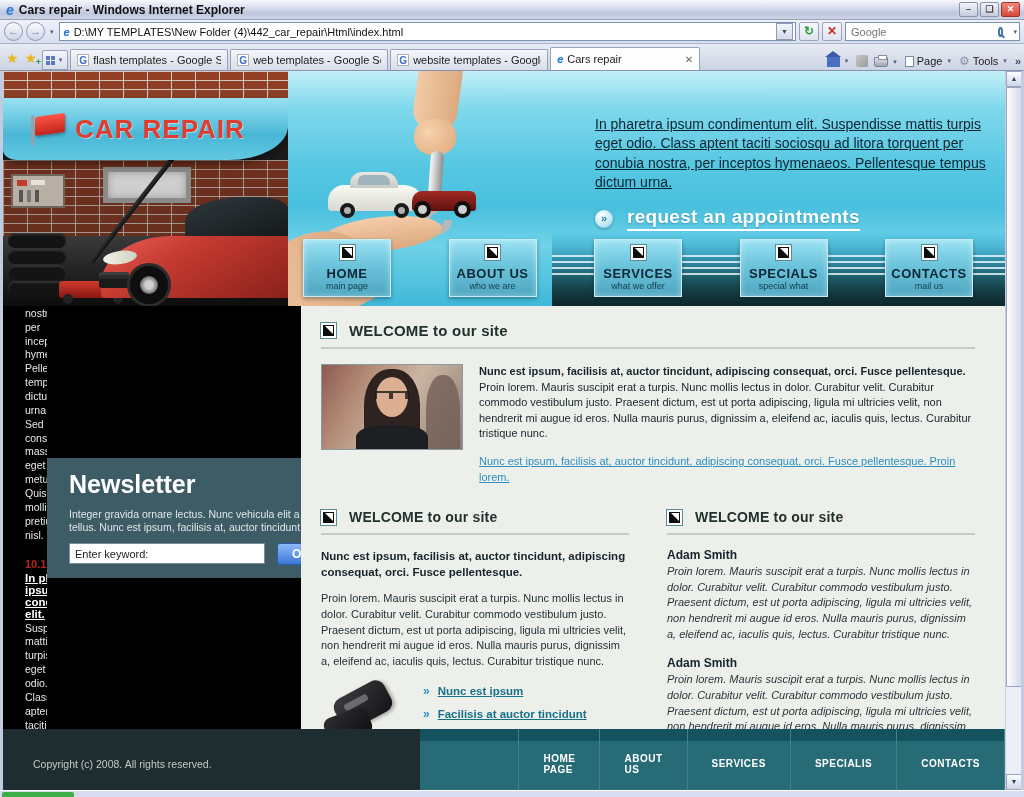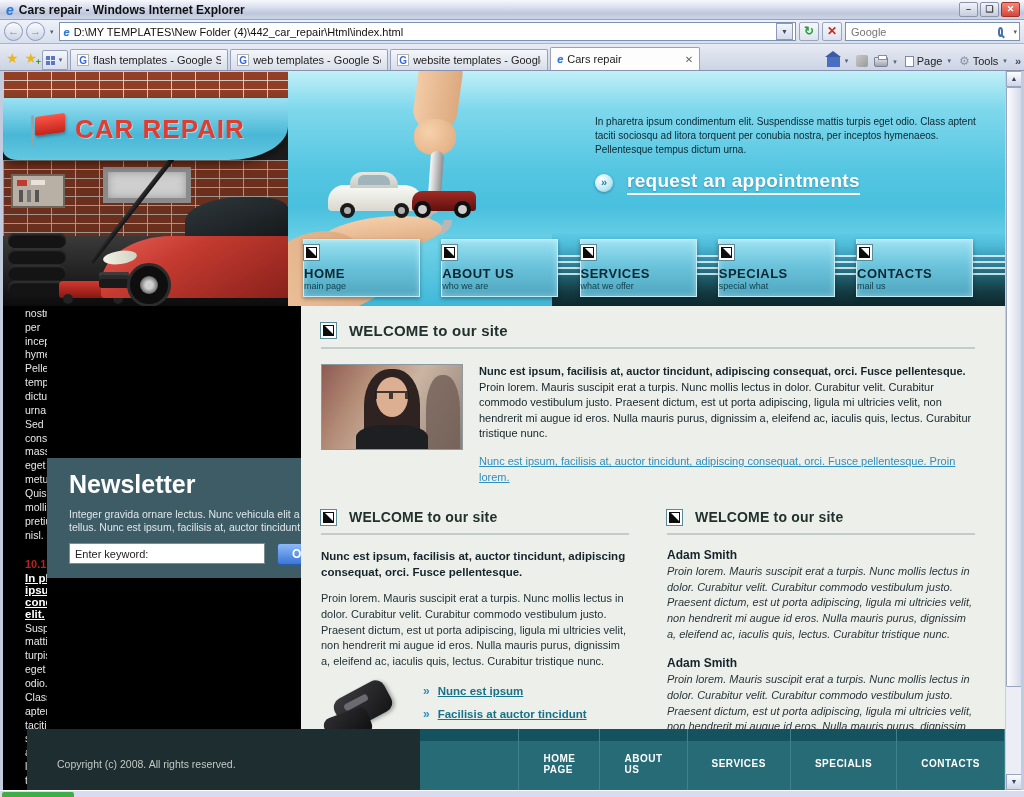--- a/index.html
+++ b/index.html
@@ -107,21 +107,21 @@
   .h-right { position:absolute; left:285px; right:0; top:0; bottom:0;
     background:linear-gradient(180deg,#c2f0f8 0%,#7fd8ec 16%,#55c6e2 42%,#49c0de 58%,#6fd2e8 74%,#3fb8d8 100%); }
 
   .nav-band { position:absolute; left:264px; right:0; bottom:0; height:73px;
     background:linear-gradient(180deg,#5ecbe6 0%,#4cb9d6 18%,#3795b2 36%,#20626f 58%,#143c44 80%,#0c272c 100%); }
   .nav-band::before { content:""; position:absolute; left:0; right:0; top:22px; height:22px;
     background:repeating-linear-gradient(180deg, rgba(235,250,252,.8) 0 2px, rgba(30,110,130,.15) 2px 6px); }
 
   .nav-buttons { position:absolute; left:300px; width:670px; bottom:9px; display:flex;
     justify-content:space-between; z-index:5; }
-  .nav-btn { width:117px; height:58px; 
+  .nav-btn { width:88px; height:58px; text-align:center;
     background:linear-gradient(180deg,#9be2f2 0%,#6cc4dc 45%,#4ea6c0 100%);
     border:1px solid #c6ecf6; box-shadow:0 2px 4px rgba(0,20,30,.35), inset 0 0 6px rgba(255,255,255,.4);
     padding-top:5px; }
   .flag-ico { display:inline-block; width:15px; height:15px; background:#0c0c0c;
     border:2px solid #fff; box-shadow:0 0 0 1px #5a8a98; position:relative; }
   .flag-ico::after { content:""; position:absolute; right:1px; top:1px;
     border-right:8px solid #fff; border-bottom:8px solid transparent; }
   .nav-title { font-size:13px; font-weight:bold; color:#0c2733; letter-spacing:.5px; margin-top:2px; }
   .nav-sub { font-size:9px; color:#123d4a; }
 
@@ -203,21 +203,21 @@
     background:linear-gradient(180deg,#a32a24,#5f110e); border-radius:10px 6px 3px 3px; }
   .tr1,.tr2 { position:absolute; width:17px; height:17px; border-radius:50%; background:#101010; top:10px; }
   .tr1 { left:2px; } .tr2 { left:42px; }
   .tr1::after,.tr2::after { content:""; position:absolute; inset:4px; border-radius:50%; background:#cfcfcf; }
 
   
   .trust { position:absolute; left:307px; top:38px; width:400px; }
   .trust-line { font-weight:bold; color:#3b4347; white-space:nowrap;
     text-shadow:0 1px 0 rgba(255,255,255,.55), 0 2px 2px rgba(0,0,0,.18); letter-spacing:-.5px; }
   .t-sm { font-size:20px; } .t-lg { font-size:29px; }
-  .trust-intro { margin-top:6px; font-size:10px; line-height:1.38; color:#0b2530; width:398px; }
+  .trust-intro { margin-top:6px; font-size:14px; line-height:1.38; color:#0b2530; width:398px;text-decoration:underline; }
   .appt-row { display:flex; align-items:center; gap:14px; margin-top:14px; }
   .circ-ico { width:18px; height:18px; border-radius:50%;
     background:radial-gradient(circle at 35% 30%,#ffffff,#bfe8f4 60%,#6cc4de);
     box-shadow:0 1px 3px rgba(0,40,60,.4); color:#1f7fa6; font-size:11px; font-weight:bold;
     text-align:center; line-height:17px; }
   .appt-link { font-size:19px; font-weight:bold; color:#fff; text-decoration:none;
     border-bottom:2px solid #fff; letter-spacing:.3px; text-shadow:0 1px 2px rgba(0,60,80,.35);
     padding-bottom:1px; }
 
   
@@ -274,21 +274,21 @@
   .link-list { list-style:none; }
   .link-list li { display:flex; align-items:center; gap:8px; margin-bottom:9px; }
   .bullet { color:#2e8fc0; font-size:12px; font-weight:bold; }
   .tlink { font-size:11.5px; font-weight:bold; color:#17718a; text-decoration:underline; }
 
   .entry { margin-bottom:14px; }
   .entry-name { font-size:12px; font-weight:bold; color:#15242c; }
   .entry-text { font-size:11px; font-style:italic; color:#2a363c; line-height:1.42; margin-top:2px; }
 
   
-  .site-footer { height:69px; display:flex;margin-left:24px; }
+  .site-footer { height:69px; display:flex; }
   .f-left { width:462px; background:#1e2d30; display:flex; align-items:center; padding-left:30px; }
   .copyright { font-size:10.5px; color:#c3c9c5; }
   .f-right { flex:1; background:linear-gradient(180deg,#13525e 0,#13525e 12px,#266b76 12px);
     display:flex; align-items:center; padding-left:98px; }
   .f-links { list-style:none; display:flex; align-items:center; height:100%; }
   .f-links li { display:flex; align-items:center; height:100%; border-right:1px solid #3f828c; padding:0 24px; }
   .f-links li:first-child { border-left:1px solid #3f828c; }
   .f-links a { font-size:10px; font-weight:bold; color:#fff; text-decoration:none; letter-spacing:.5px; }
 </style>
 </head>

